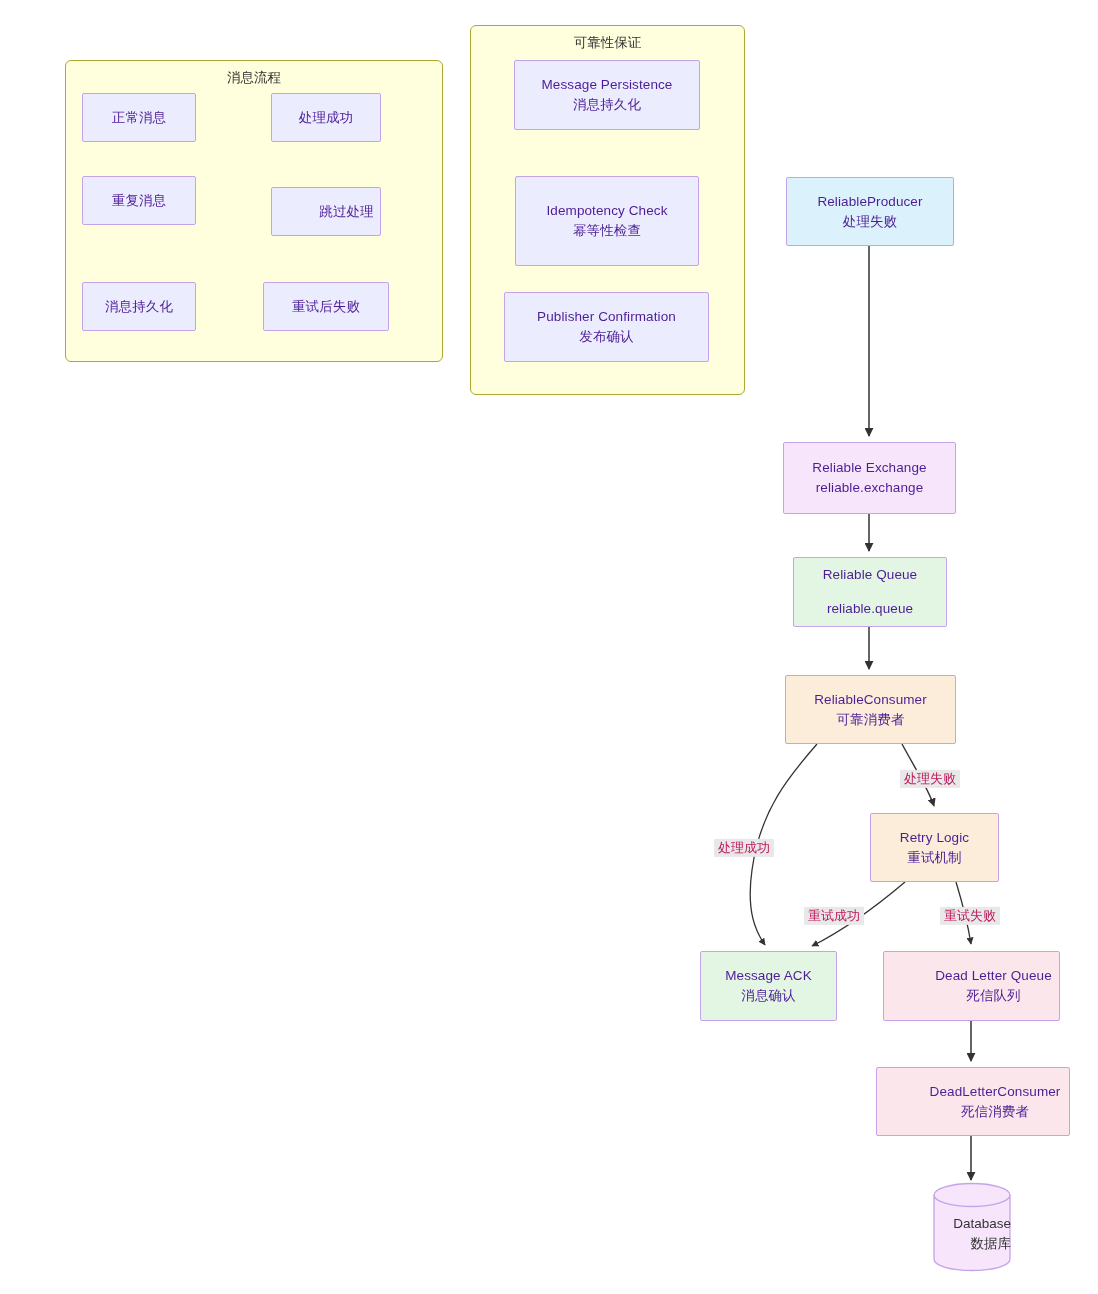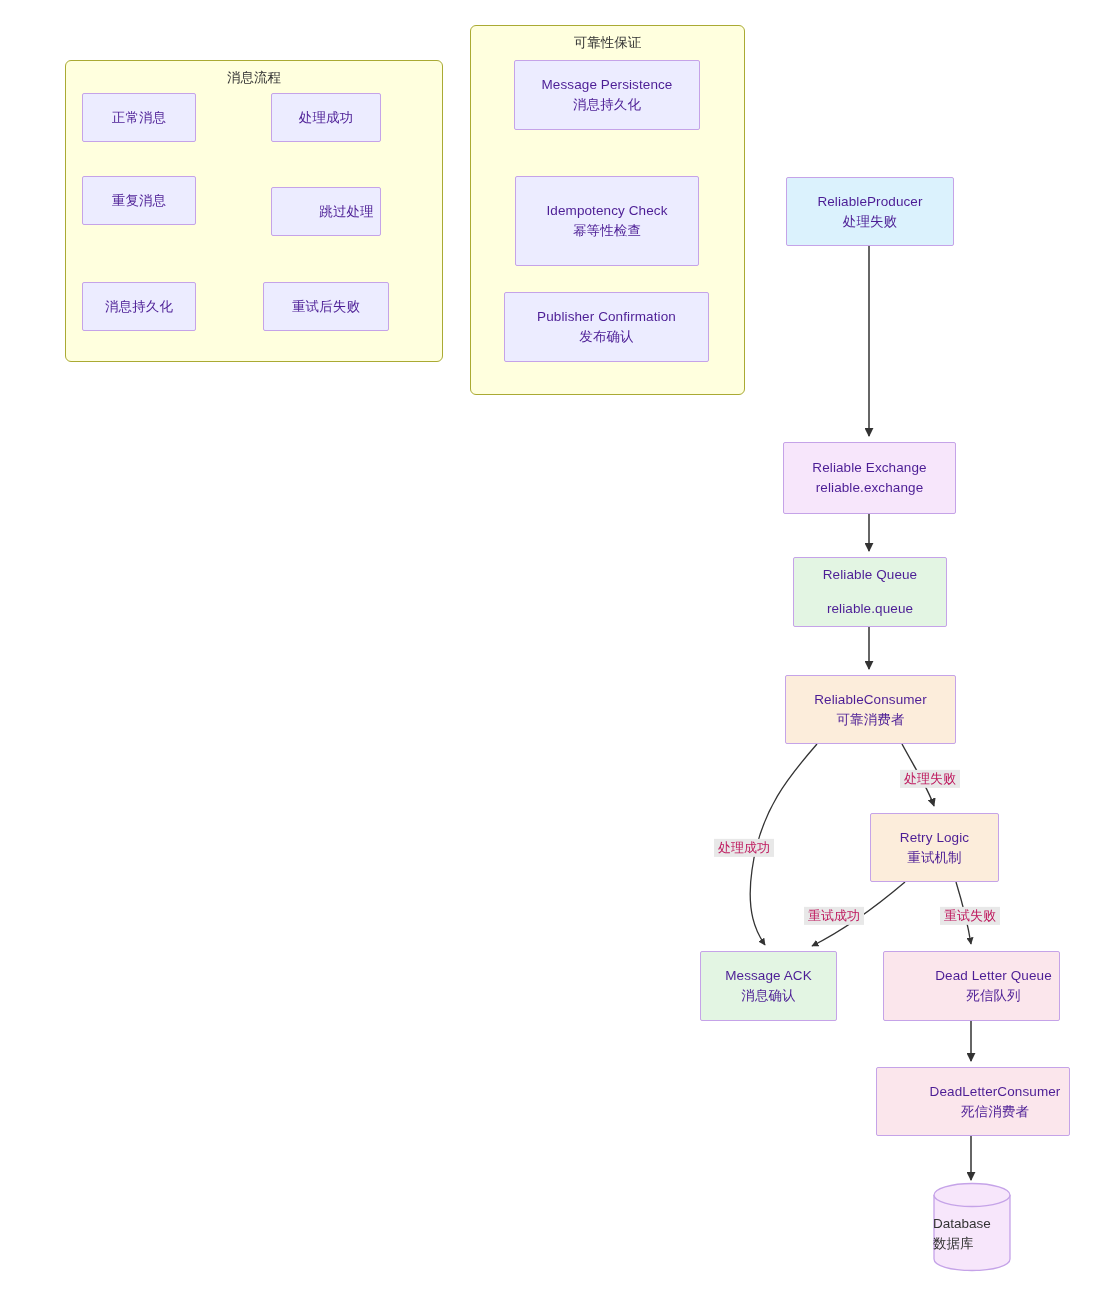--- a/index.html
+++ b/index.html
@@ -66,21 +66,21 @@
   .fill-rose { background: #fbe6ec; padding-left: 44px; }
 
   .cyl {
     position: absolute;
     box-sizing: border-box;
   }
   .cyl-label {
     position: absolute;
     left: 0;
     width: 100%;
-    text-align: left;
+    text-align: right;
     font-size: 13.5px;
     color: #333333;
     line-height: 1.45;
     pointer-events: none;
   }
   .edge-label {
     position: absolute;
     background: #e8e8e8;
     color: #be185d;
     font-size: 13px;

